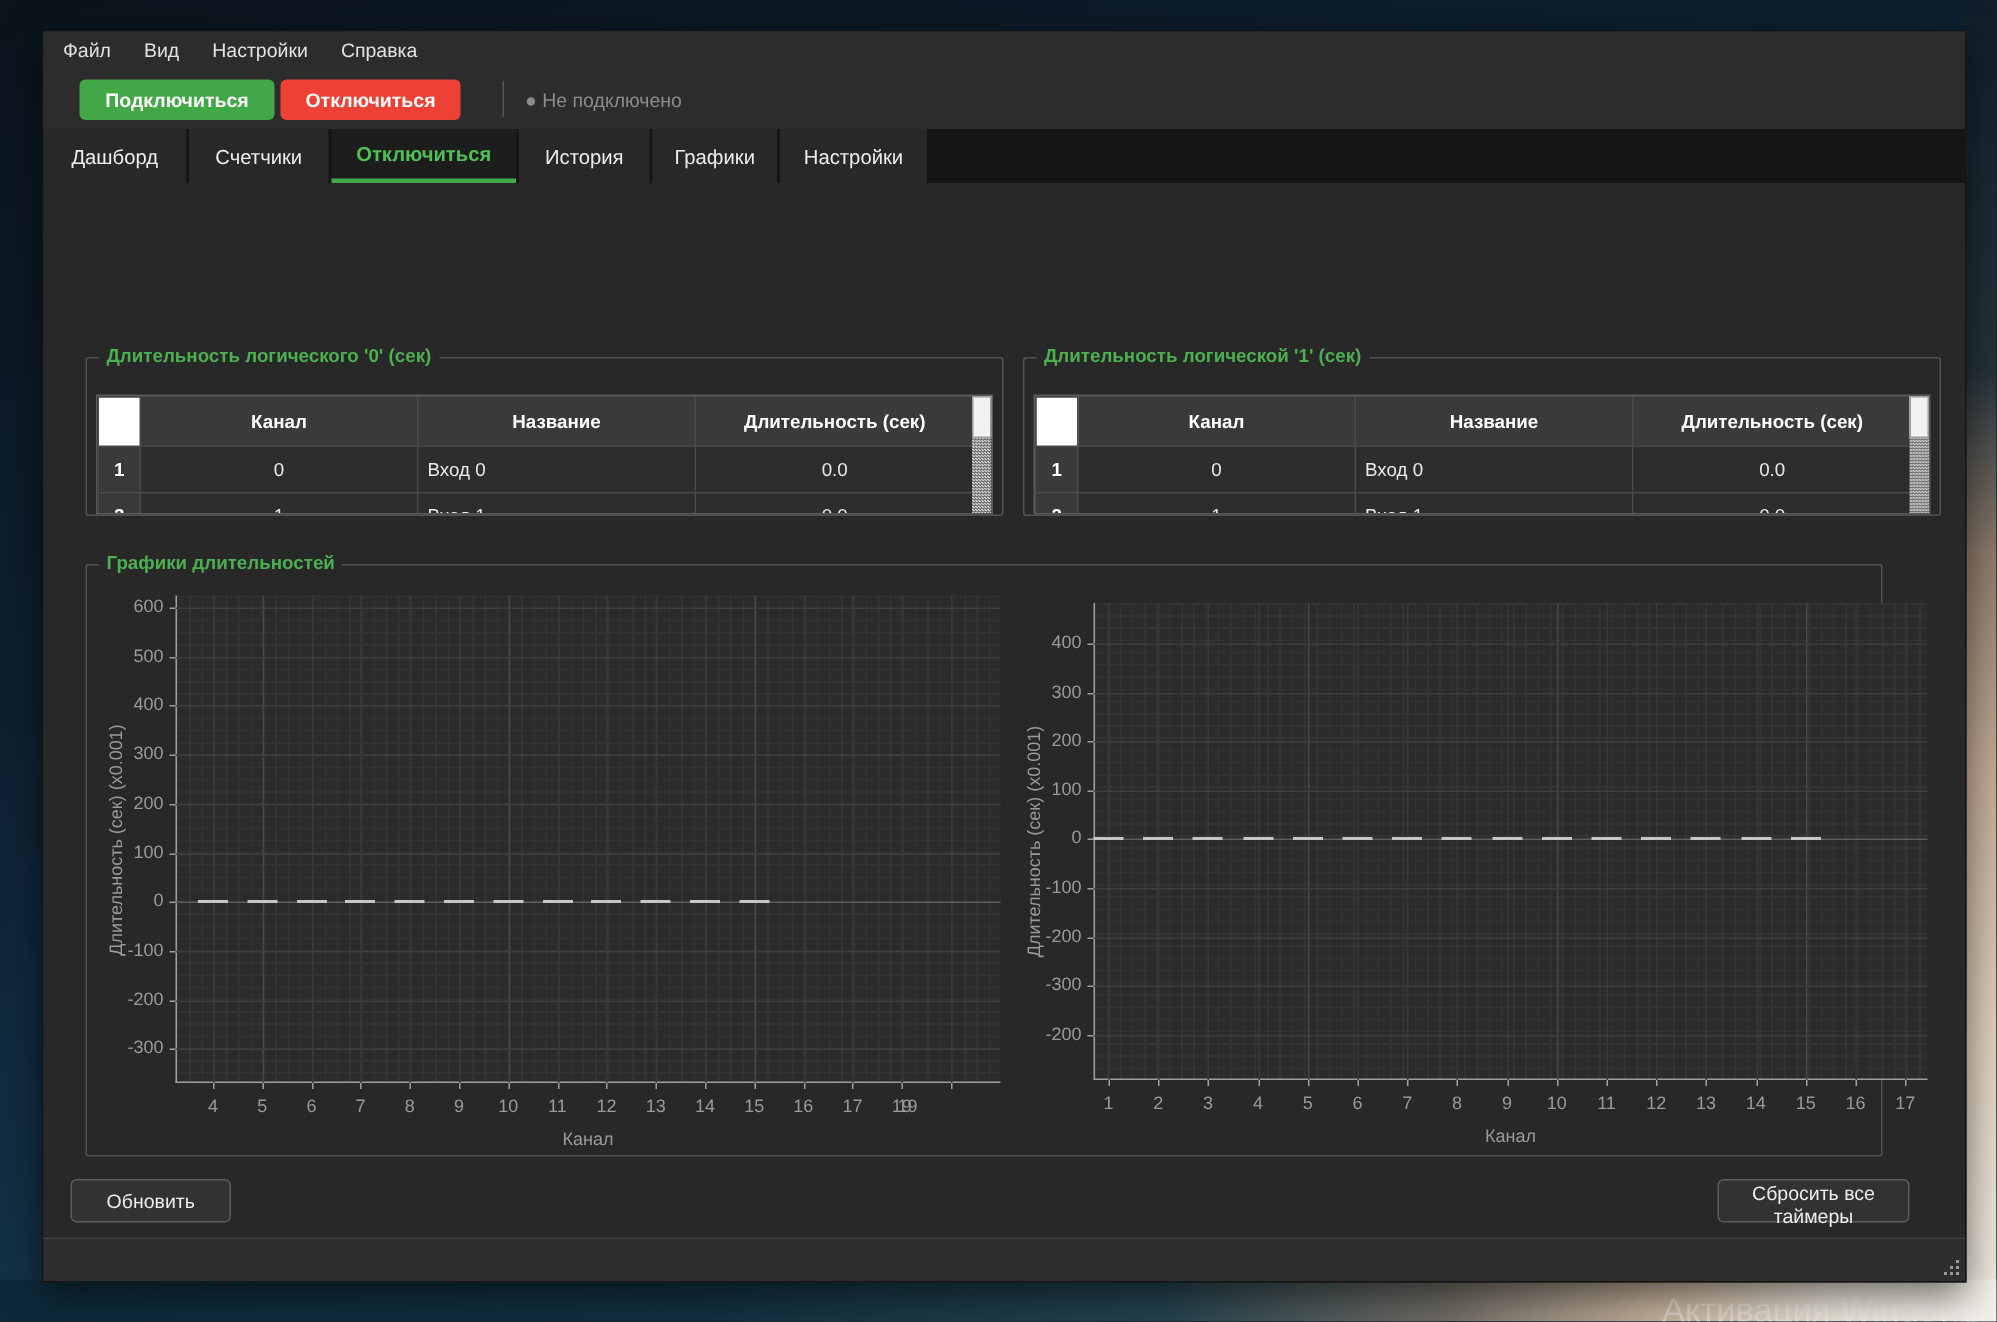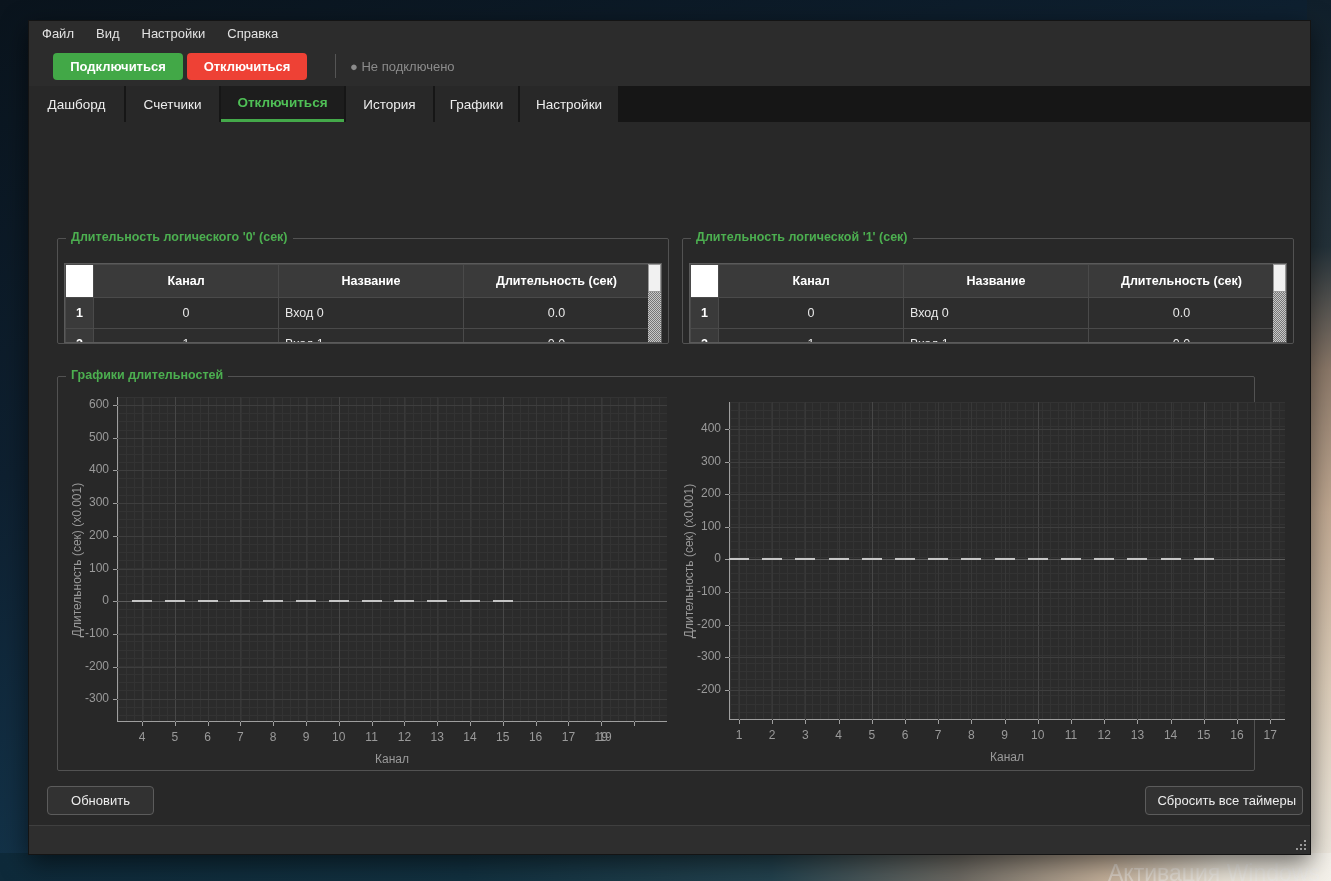--- a/index.html
+++ b/index.html
@@ -67,21 +67,21 @@
   .ticklab{position:absolute;font-size:12px;color:#9a9a9a;}
   .ticklab.y{text-align:right;}
   .ticklab.x{text-align:center;}
   .dash{position:absolute;width:20px;height:2px;background:#c6c6c6;}
   .axlabel{position:absolute;font-size:12px;color:#9a9a9a;white-space:nowrap;}
   .axlabel.y{transform:translate(-50%,-50%) rotate(-90deg);}
   .axlabel.x{text-align:center;width:60px;}
 
   .bbtn{position:absolute;height:29px;background:#323232;border:1px solid #5c5c5c;border-radius:4px;color:#ededed;font-size:13px;font-family:inherit;}
   .btn-refresh{left:18px;top:632px;width:107px;}
-  .btn-reset{left:1116px;top:632px;width:158px;text-align:right;}
+  .btn-reset{left:1116px;top:632px;width:128px;}
 
   .statusbar{position:absolute;left:0;right:0;bottom:0;height:28px;background:#2e2e2e;border-top:1px solid #3f3f3f;}
   .grip{position:absolute;right:4px;bottom:4px;width:11px;height:11px;}
   .grip::after{content:"";position:absolute;right:0;bottom:8px;width:2px;height:2px;background:#9a9a9a;
     box-shadow:0 4px 0 #9a9a9a,0 8px 0 #9a9a9a,-4px 4px 0 #9a9a9a,-4px 8px 0 #9a9a9a,-8px 8px 0 #9a9a9a;}
 </style>
 </head>
 <body>
 
 <div class="desktop">

